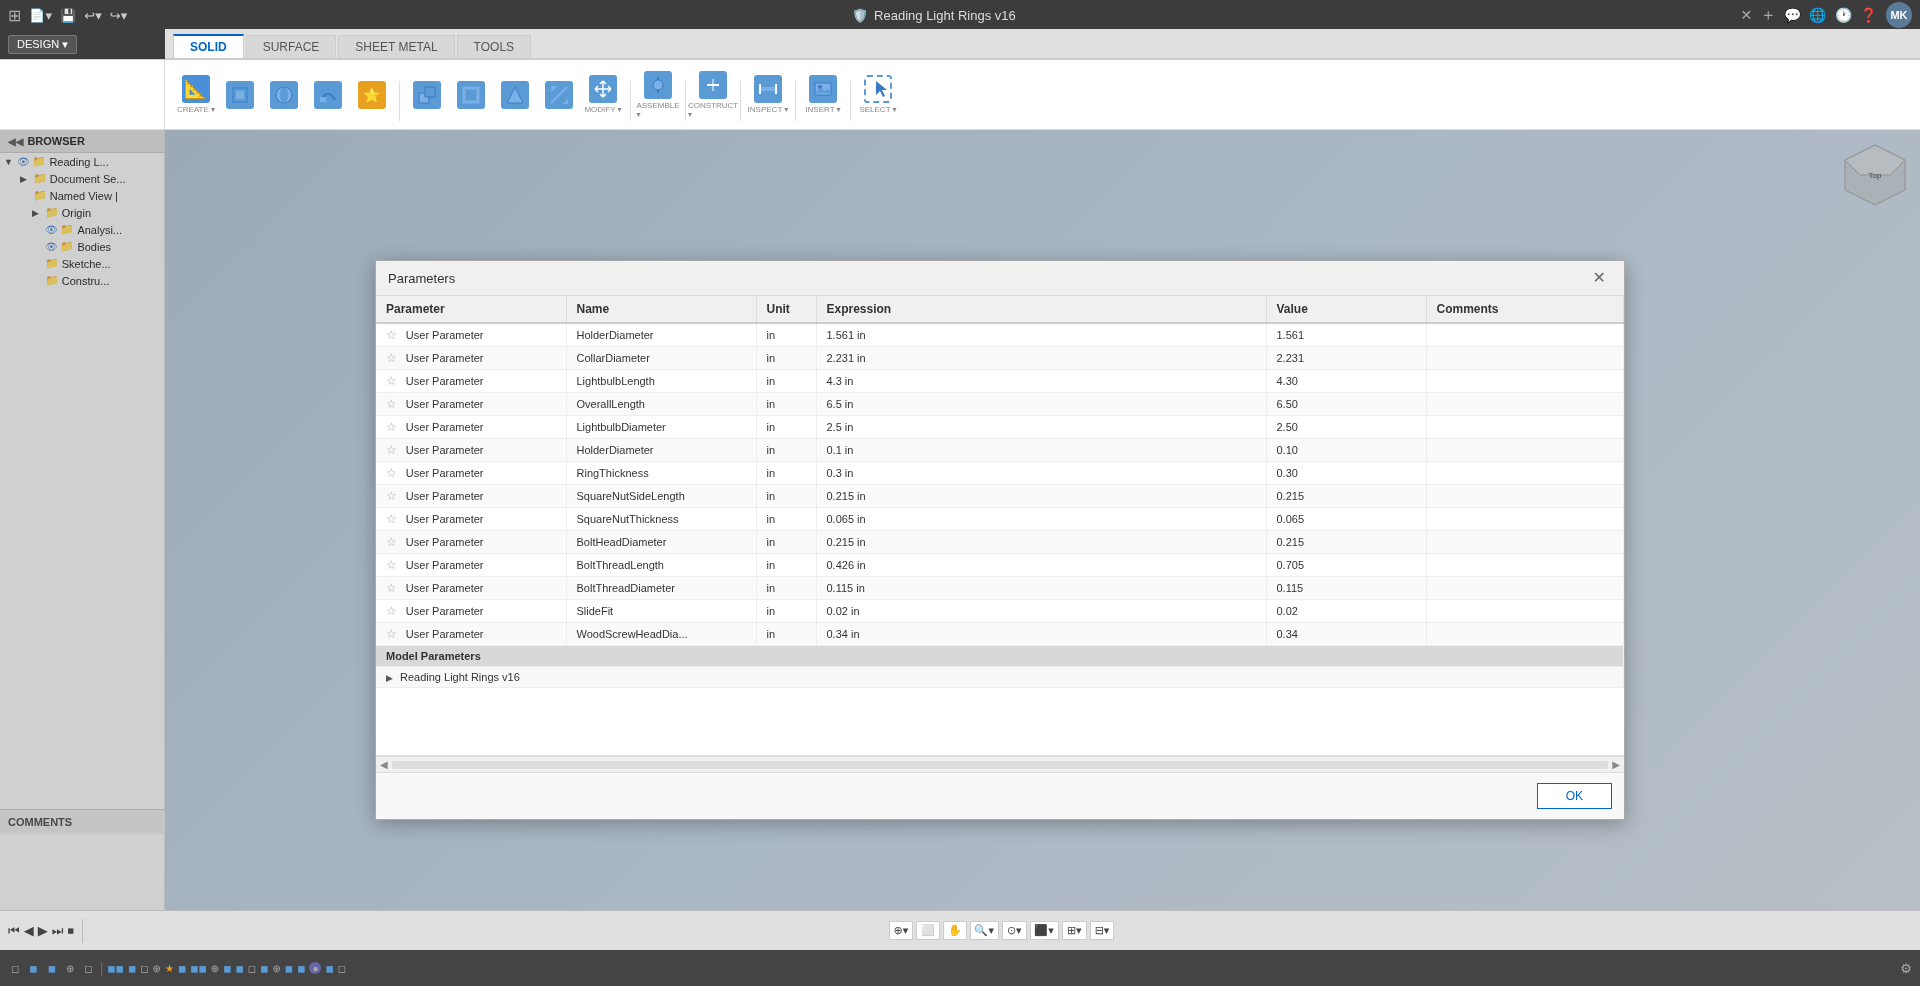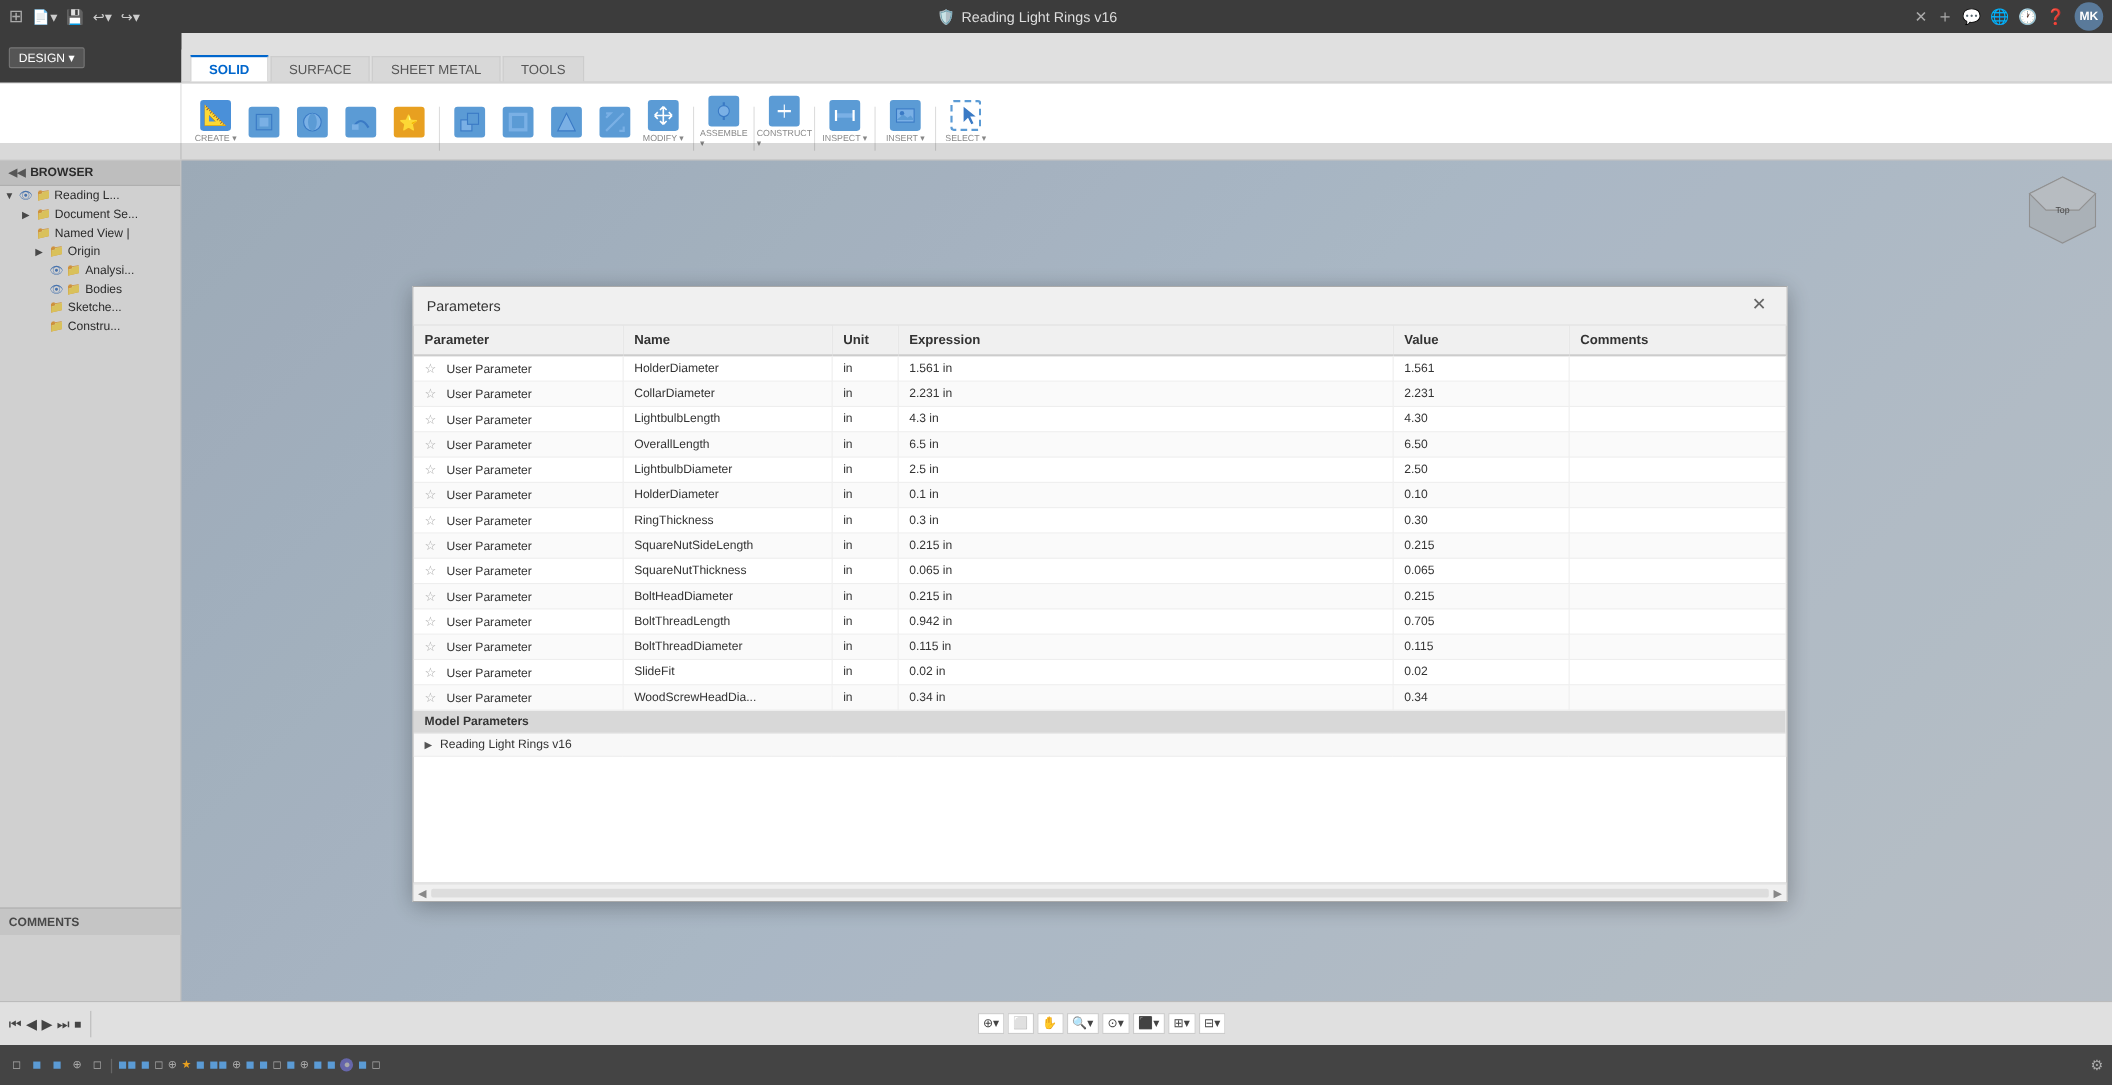--- a/index.html
+++ b/index.html
@@ -78,21 +78,21 @@
   </div>
   <span style="color:#aaa; cursor:pointer; font-size:14px;">✕</span>
   <span style="color:#aaa; cursor:pointer; font-size:16px;">＋</span>
   <span style="color:#aaa; cursor:pointer; font-size:14px;">💬</span>
   <span style="color:#aaa; cursor:pointer; font-size:14px;">🌐</span>
   <span style="color:#aaa; cursor:pointer; font-size:14px;">🕐</span>
   <span style="color:#aaa; cursor:pointer; font-size:14px;">❓</span>
   <div class="user-avatar">MK</div>
 </div>
 
-<div style="display:flex; height:46px; background:#e0e0e0; border-bottom:1px solid #ccc; align-items:flex-end;">
+<div style="display:flex; height:30px; background:#e0e0e0; border-bottom:1px solid #ccc; align-items:flex-end;">
   <div style="width:165px; background:#3c3c3c; height:100%; display:flex; align-items:center; padding:0 8px;">
     <button style="background:#555; color:white; border:1px solid #777; font-size:11px; padding:2px 8px; cursor:pointer; border-radius:2px;">DESIGN ▾</button>
   </div>
   <div id="tab-bar" style="flex:1; display:flex; align-items:flex-end; padding:0 8px; background:#e0e0e0;">
     <div class="tab active">SOLID</div>
     <div class="tab">SURFACE</div>
     <div class="tab">SHEET METAL</div>
     <div class="tab">TOOLS</div>
   </div>
 </div>
@@ -431,21 +431,21 @@
       <td style="padding:4px 10px; font-size:11px; color:#333; border-bottom:1px solid #eee; border-right:1px solid #eee;">0.215</td>
       <td style="padding:4px 10px; font-size:11px; color:#333; border-bottom:1px solid #eee;"></td>
     </tr>
             <tr style="background: white;">
       <td style="padding:4px 4px 4px 10px; font-size:11px; color:#333; border-bottom:1px solid #eee; border-right:1px solid #eee;">
         <span style="color:#aaa; font-size:12px; cursor:pointer; margin-right:6px;">☆</span>
         <span>User Parameter</span>
       </td>
       <td style="padding:4px 10px; font-size:11px; color:#333; border-bottom:1px solid #eee; border-right:1px solid #eee;">BoltThreadLength</td>
       <td style="padding:4px 10px; font-size:11px; color:#333; border-bottom:1px solid #eee; border-right:1px solid #eee;">in</td>
-      <td style="padding:4px 10px; font-size:11px; color:#333; border-bottom:1px solid #eee; border-right:1px solid #eee;">0.942 in</td>
+      <td style="padding:4px 10px; font-size:11px; color:#333; border-bottom:1px solid #eee; border-right:1px solid #eee;">0.426 in</td>
       <td style="padding:4px 10px; font-size:11px; color:#333; border-bottom:1px solid #eee; border-right:1px solid #eee;">0.705</td>
       <td style="padding:4px 10px; font-size:11px; color:#333; border-bottom:1px solid #eee;"></td>
     </tr>
             <tr style="background: rgb(250, 250, 250);">
       <td style="padding:4px 4px 4px 10px; font-size:11px; color:#333; border-bottom:1px solid #eee; border-right:1px solid #eee;">
         <span style="color:#aaa; font-size:12px; cursor:pointer; margin-right:6px;">☆</span>
         <span>User Parameter</span>
       </td>
       <td style="padding:4px 10px; font-size:11px; color:#333; border-bottom:1px solid #eee; border-right:1px solid #eee;">BoltThreadDiameter</td>
       <td style="padding:4px 10px; font-size:11px; color:#333; border-bottom:1px solid #eee; border-right:1px solid #eee;">in</td>
@@ -487,20 +487,23 @@
           </tbody>
       </table>
     </div>
 
     <div id="params-hscroll" style="height:16px; background:#f0f0f0; border-top:1px solid #ddd; display:flex; align-items:center; padding:0 4px; justify-content:space-between;">
       <span style="font-size:10px; color:#888; cursor:pointer;">◀</span>
       <div style="flex:1; height:8px; background:#ddd; margin:0 4px; border-radius:2px;"></div>
       <span style="font-size:10px; color:#888; cursor:pointer;">▶</span>
     </div>
 
+    <div id="params-footer" style="padding:10px 12px; display:flex; justify-content:flex-end; background:#f8f8f8; border-top:1px solid #ddd;">
+      <button id="ok-btn" style="padding:5px 28px; background:white; border:1px solid #0066cc; color:#0066cc; font-size:12px; cursor:pointer;">OK</button>
+    </div>
   </div>
 </div>
 
 <div id="btm-toolbar" style="height:40px; background:#e0e0e0; display:flex; align-items:center; gap:4px; padding:0 8px; border-top:1px solid #bbb; position:fixed; bottom:36px; left:0; right:0;">
 
   <span style="font-size:13px; color:#444; cursor:pointer;">⏮</span>
   <span style="font-size:13px; color:#444; cursor:pointer;">◀</span>
   <span style="font-size:13px; color:#444; cursor:pointer;">▶</span>
   <span style="font-size:13px; color:#444; cursor:pointer;">⏭</span>
   <span style="font-size:13px; color:#444; cursor:pointer;">⏹</span>

